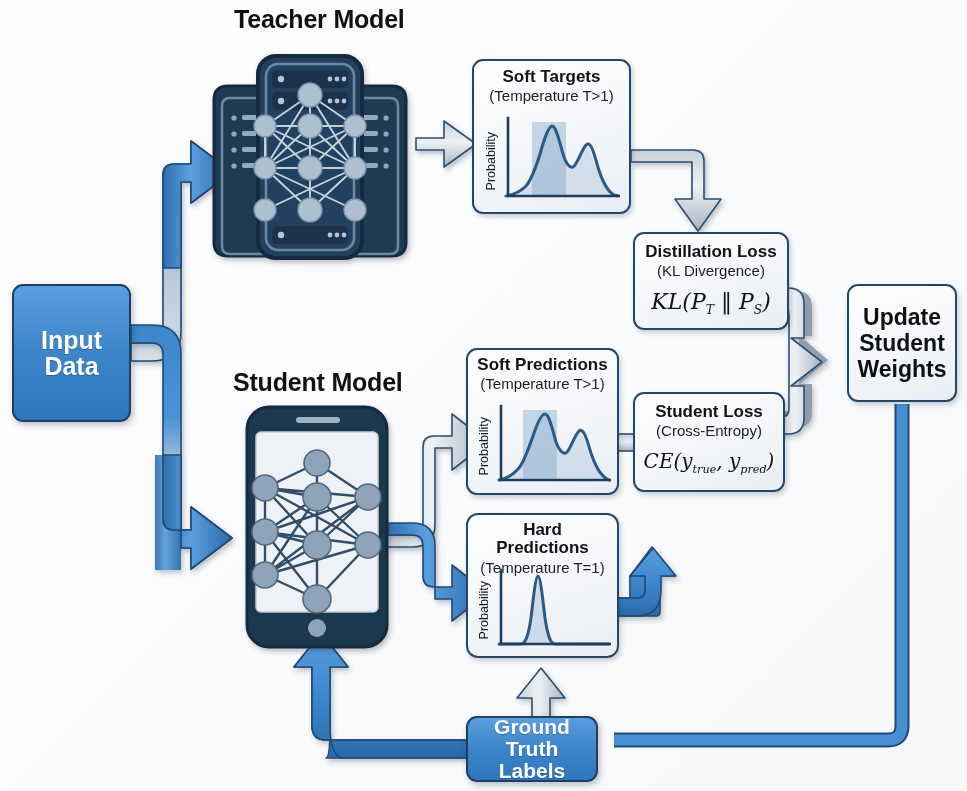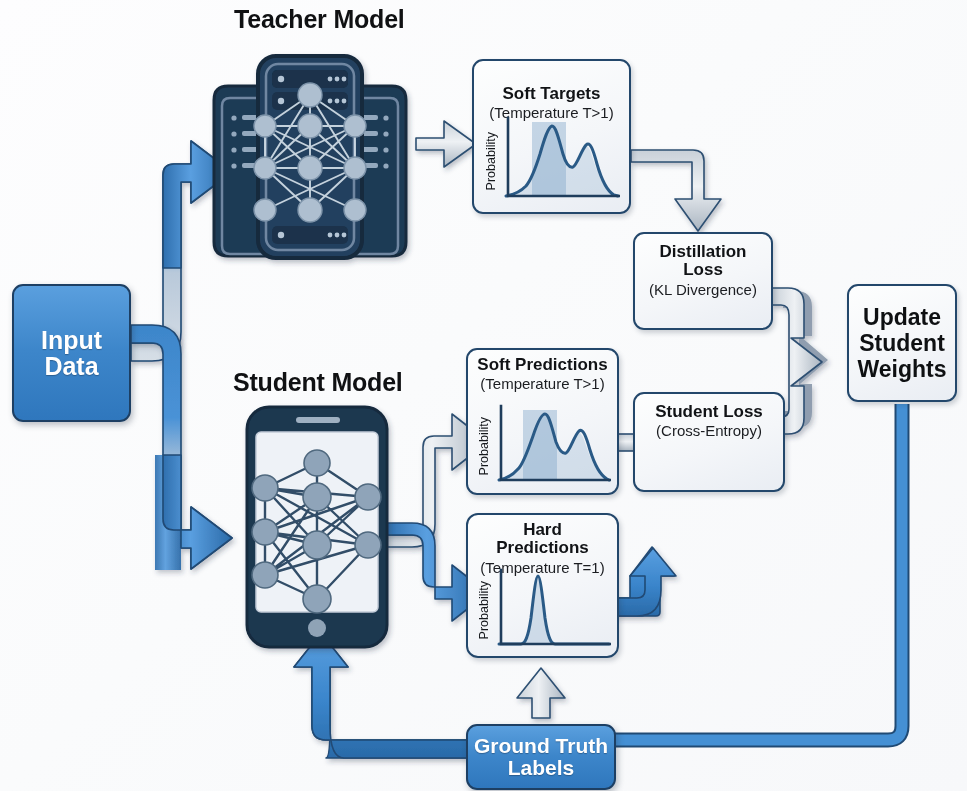--- a/index.html
+++ b/index.html
@@ -346,21 +346,21 @@
   </svg>
 
   <div class="heading" id="student-heading">Student Model</div>
   <div class="heading" id="teacher-heading">Teacher Model</div>
 
   <div class="bluebox" id="input-data" style="left:12px; top:284px; width:119px; height:138px;">
     <div class="label" style="white-space:pre-line;">Input
 Data</div>
   </div>
 
-  <div class="card" style="left:472px; top:59px; width:159px; height:155px; padding:24px 9px 0 9px;">
+  <div class="card" style="left:472px; top:59px; width:159px; height:155px; padding:7px 9px 0 9px;">
     <div class="title">Soft Targets</div>
     <div class="subtitle">(Temperature T&gt;1)</div>
     <div class="plotwrap" style="left:9px; top:53px; width:141px; height:94px;">
       <div class="ylabel">Probability</div>
       <div class="plot">
         <svg viewBox="0 0 122 92" width="122" height="92">
           <polygon points="8,82 12,80 20,77 28,72 34,64 40,48 46,28 50,16 54,12 58,18 64,38 70,52 74,54 78,46 84,34 88,30 92,36 98,54 104,68 110,77 116,81 120,82" fill="#9db9d4" opacity="0.35"></polygon>
           <rect x="34" y="8" width="34" height="74" fill="#7fa4c9" opacity="0.42"></rect>
           <path d="M8,82 C14,81 22,78 28,72 C33,66 37,56 42,40 C46,26 50,13 54,12 C58,12 61,26 65,40 C68,50 71,54 75,53 C79,51 83,37 88,31 C92,27 95,35 99,50 C103,64 109,77 116,81 L120,82" fill="none" stroke="#2a5a86" stroke-width="3" stroke-linejoin="round" stroke-linecap="round"></path>
           <path d="M10,4 L10,82 L122,82" fill="none" stroke="#1f3d5c" stroke-width="2.6" stroke-linecap="square"></path>
@@ -393,34 +393,40 @@
       <div class="plot">
         <svg viewBox="0 0 120 88" width="120" height="88">
           <polygon points="30,78 34,77 38,70 41,48 43,24 45,12 47,10 49,14 51,30 53,52 56,70 60,77 64,78" fill="#9db9d4" opacity="0.42"></polygon>
           <path d="M8,78 L30,78 C34,78 37,72 40,52 C43,26 45,10 47,10 C49,10 51,26 54,52 C57,72 60,78 64,78 L118,78" fill="none" stroke="#2a5a86" stroke-width="3" stroke-linejoin="round" stroke-linecap="round"></path>
           <path d="M10,4 L10,78 L120,78" fill="none" stroke="#1f3d5c" stroke-width="2.6" stroke-linecap="square"></path>
         </svg>
       </div>
     </div>
   </div>
 
-  <div class="card" style="left:633px; top:232px; width:140px; height:98px; padding:9px 8px 0 8px;">
+  <div class="card" style="left:633px; top:232px; width:156px; height:98px; padding:9px 8px 0 8px;">
     <div class="title">Distillation Loss</div>
     <div class="subtitle">(KL Divergence)</div>
+    <div class="formula">
+      <span>KL(P</span><sub>T</sub><span> ‖ P</span><sub>S</sub><span>)</span>
+    </div>
   </div>
 
   <div class="card" style="left:633px; top:392px; width:152px; height:100px; padding:9px 8px 0 8px;">
     <div class="title">Student Loss</div>
     <div class="subtitle">(Cross-Entropy)</div>
+    <div class="formula" style="font-size:20px;">
+      <span>CE(y</span><sub>true</sub><span>, y</span><sub>pred</sub><span>)</span>
+    </div>
   </div>
 
   <div class="card" id="update-weights" style="left:847px; top:284px; width:110px; height:118px; display:flex; align-items:center; justify-content:center;">
     <div class="label" style="white-space:pre-line;">Update
 Student
 Weights</div>
   </div>
 
-  <div class="bluebox" style="left:466px; top:716px; width:150px; height:66px;margin-top:8px;">
+  <div class="bluebox" style="left:466px; top:716px; width:132px; height:66px;">
     <div class="label" style="white-space:pre-line; font-size:21px;">Ground Truth
 Labels</div>
   </div>
 
 </div>
 
 </body></html>

